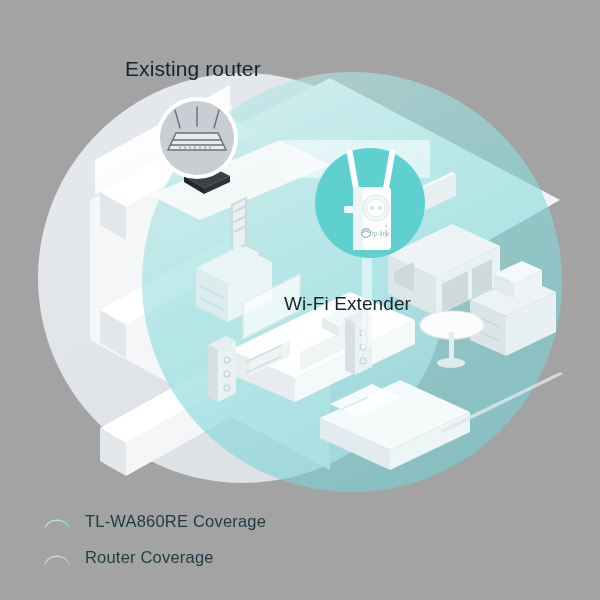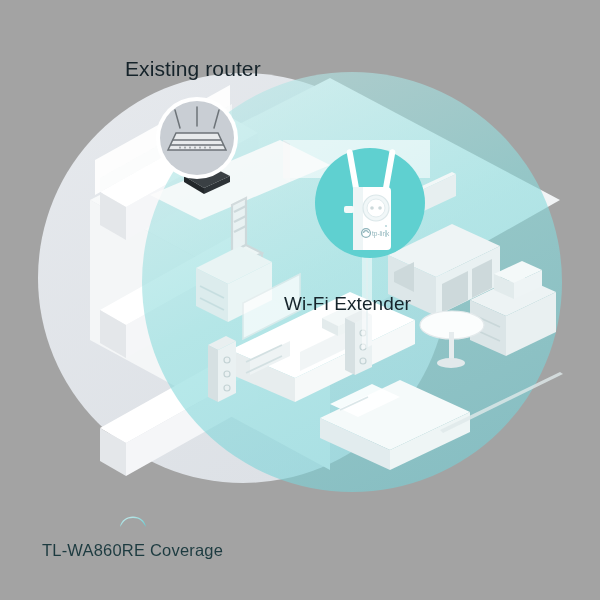--- a/index.html
+++ b/index.html
@@ -49,21 +49,20 @@
     top: 508px;
     display: flex;
     flex-direction: column;
     gap: 10px;
   }
   .legend-row {
     display: flex;
     align-items: center;
     gap: 13px;
     height: 26px;
-    flex-direction: column;
   }
   .legend-icon {
     width: 30px;
     height: 20px;
     flex: 0 0 auto;
   }
   .legend-text {
     font-size: 16.5px;
     color: #1d3b40;
     letter-spacing: 0.2px;
@@ -333,15 +332,21 @@
   <div class="label" id="label-router">Existing router</div>
   <div class="label" id="label-extender">Wi-Fi Extender</div>
 
   <div id="legend">
     <div class="legend-row">
       <svg class="legend-icon" viewBox="0 0 30 20">
         <path d="M2,19 C4,5 26,5 28,19 C24,13 22,10 15,10 C8,10 6,13 2,19 Z" fill="url(#legendTeal)"></path>
       </svg>
       <span class="legend-text">TL-WA860RE Coverage</span>
     </div>
+    <div class="legend-row">
+      <svg class="legend-icon" viewBox="0 0 30 20">
+        <path d="M2,19 C4,5 26,5 28,19 C24,13 22,10 15,10 C8,10 6,13 2,19 Z" fill="url(#legendGray)"></path>
+      </svg>
+      <span class="legend-text">Router Coverage</span>
+    </div>
   </div>
 
 </div>
 
 </body></html>

